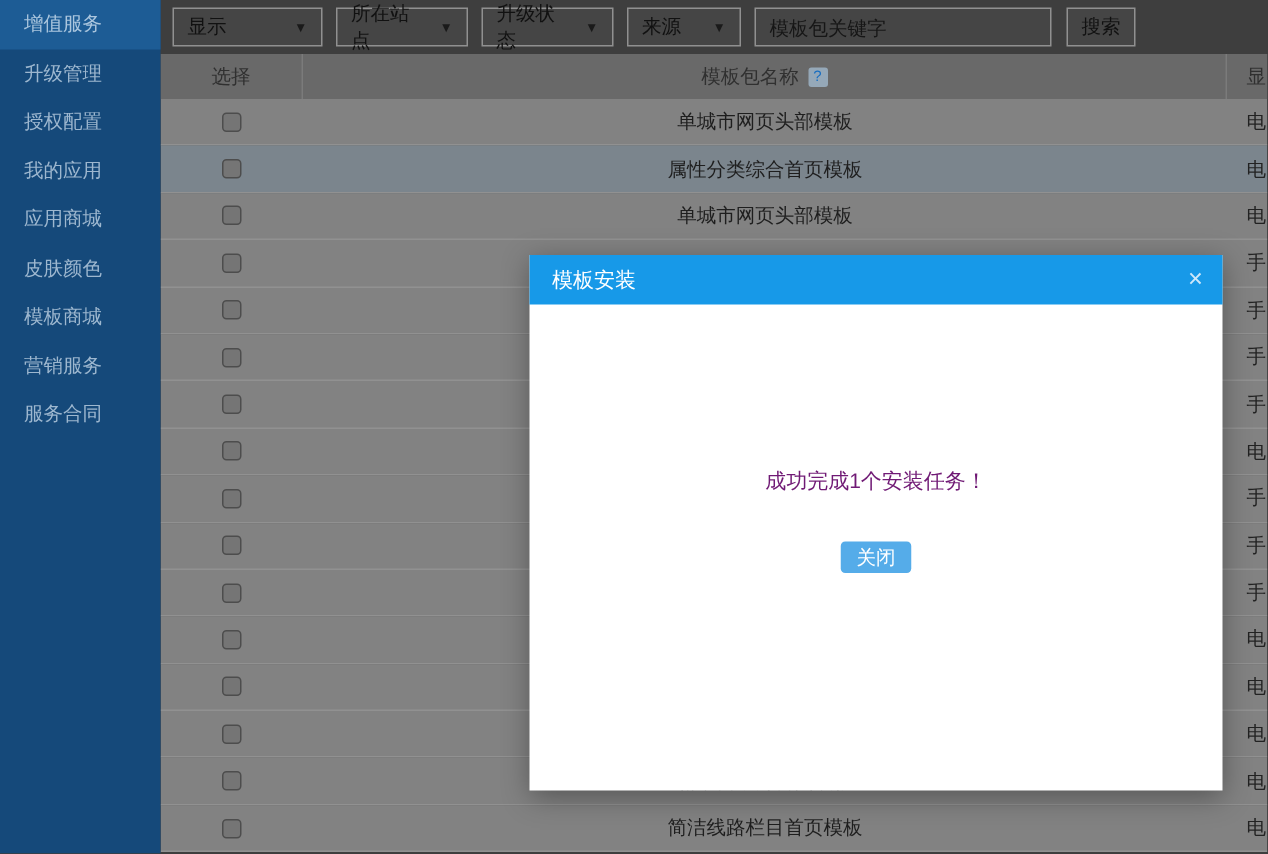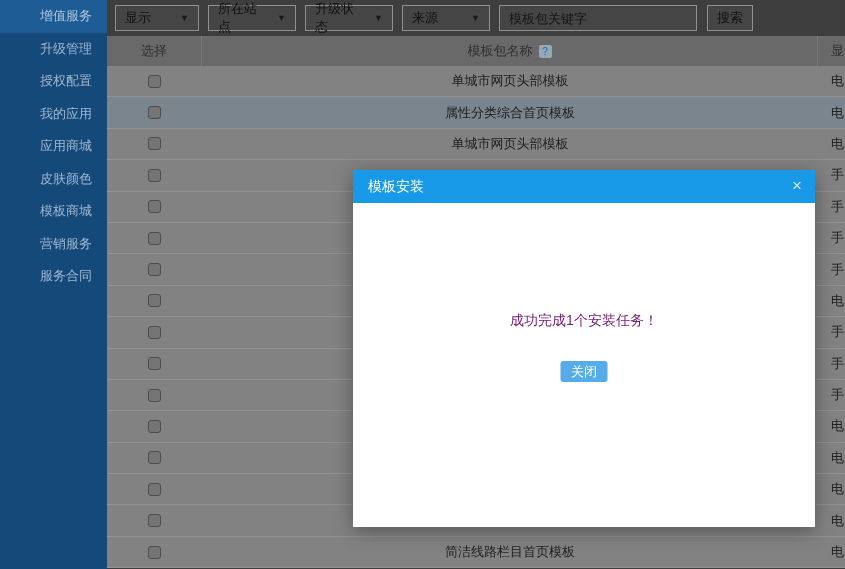--- a/index.html
+++ b/index.html
@@ -9,21 +9,21 @@
     font-family:"Liberation Sans", sans-serif;
     background:#3e3e3e;
     -webkit-font-smoothing:antialiased;
   }
   
   .sidebar {
     position:absolute; left:0; top:0; width:107px; height:569px;
     background:#15497a; z-index:1;
   }
   .side-item {
-    height:32.5px; line-height:32.5px; padding-left:40px;
+    height:32.5px; line-height:32.5px; padding-left:16px;
     font-size:13px; color:#9db7cf; cursor:pointer; white-space:nowrap;
   }
   .side-item.top { background:#1d5c95; color:#abc6de; }
   .side-item.selected { background:#0d3a62; color:#b4c9dd; }
   
   .main { position:absolute; left:107px; top:0; width:738px; height:569px; }
   .toolbar {
     position:absolute; left:0; top:0; width:738px; height:36px;
     background:#3e3e3e; display:flex; align-items:center; padding-left:8px;
   }
@@ -104,33 +104,33 @@
     <div class="side-item">皮肤颜色</div>
     <div class="side-item">模板商城</div>
     <div class="side-item">营销服务</div>
     <div class="side-item">服务合同</div>
   </div>
 
 <div class="main">
 
   <div class="toolbar" id="toolbar">
 
-    <div class="ctrl tb-select" style="width: 84px; text-align: center;">
+    <div class="ctrl tb-select" style="width: 100px; text-align: center;">
         <span>显示</span>
         <span class="arrow">▼</span>
       </div>
       <div class="ctrl tb-select" style="width: 88px;">
         <span>所在站点</span>
         <span class="arrow">▼</span>
       </div>
       <div class="ctrl tb-select" style="width: 88px;">
         <span>升级状态</span>
         <span class="arrow">▼</span>
       </div>
-      <div class="ctrl tb-select" style="width: 88px;">
+      <div class="ctrl tb-select" style="width: 76px;">
         <span>来源</span>
         <span class="arrow">▼</span>
       </div>
       <input class="ctrl tb-input" type="text" placeholder="模板包关键字" style="">
     <div class="ctrl search-btn">搜索</div>
   </div>
 
   <div class="thead">
     <div class="th th-select">选择</div>
     <div class="th th-name">

